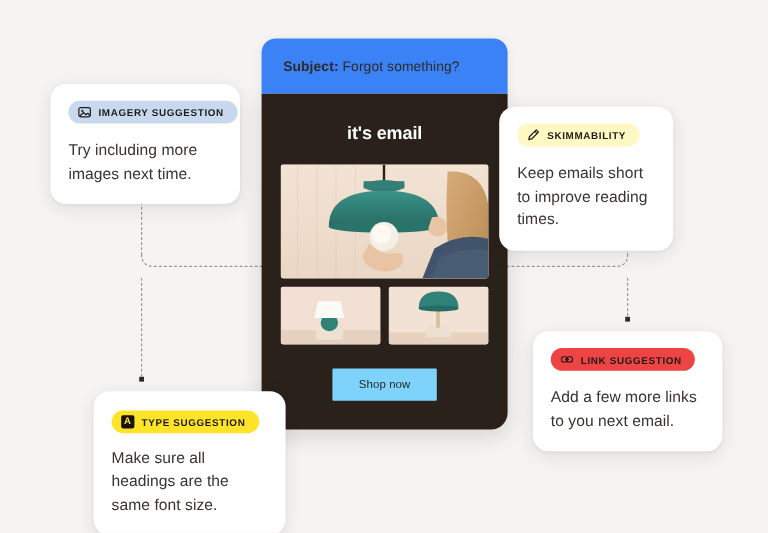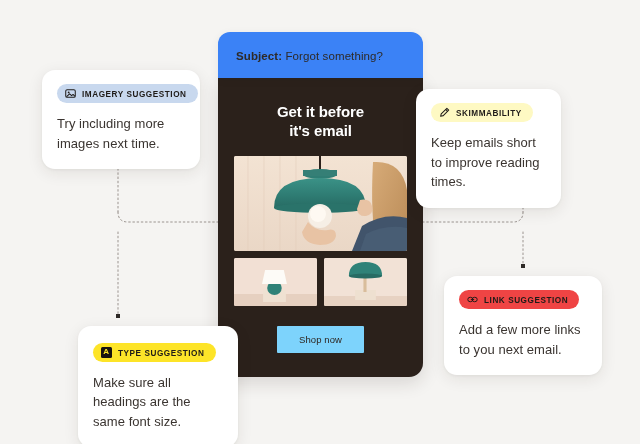--- a/index.html
+++ b/index.html
@@ -196,21 +196,20 @@
   <div class="email-mock">
 
     <div class="email-subject-bar">
       <span class="email-subject-label">Subject:</span>
       <span class="email-subject-value">Forgot something?</span>
     </div>
 
     <div class="email-body">
 
       <div class="email-headline">
-        <div>Get it before</div>
         <div>it's email</div>
       </div>
 
       <div class="hero-photo">
         <svg viewBox="0 0 173 95" width="100%" height="100%" preserveAspectRatio="none">
           <defs>
             <linearGradient id="wallg" x1="0" y1="0" x2="0" y2="1">
               <stop offset="0%" stop-color="#f3e3d3"></stop>
               <stop offset="100%" stop-color="#ead7c6"></stop>
             </linearGradient>

